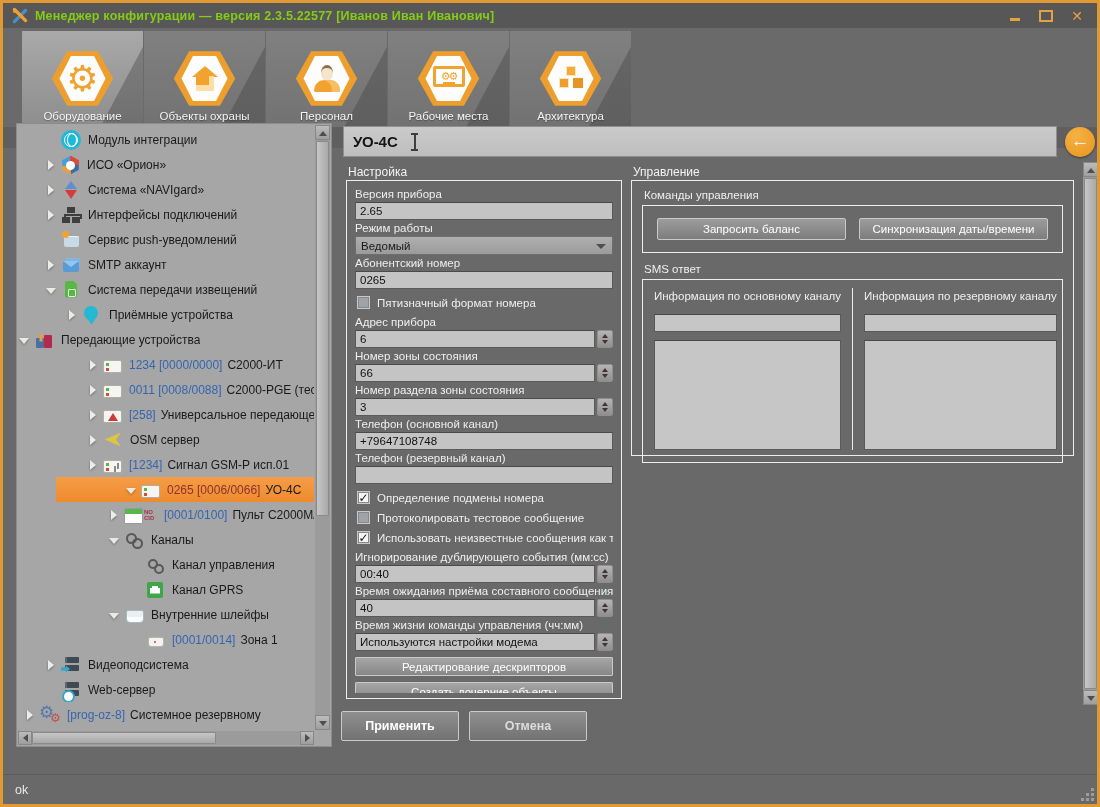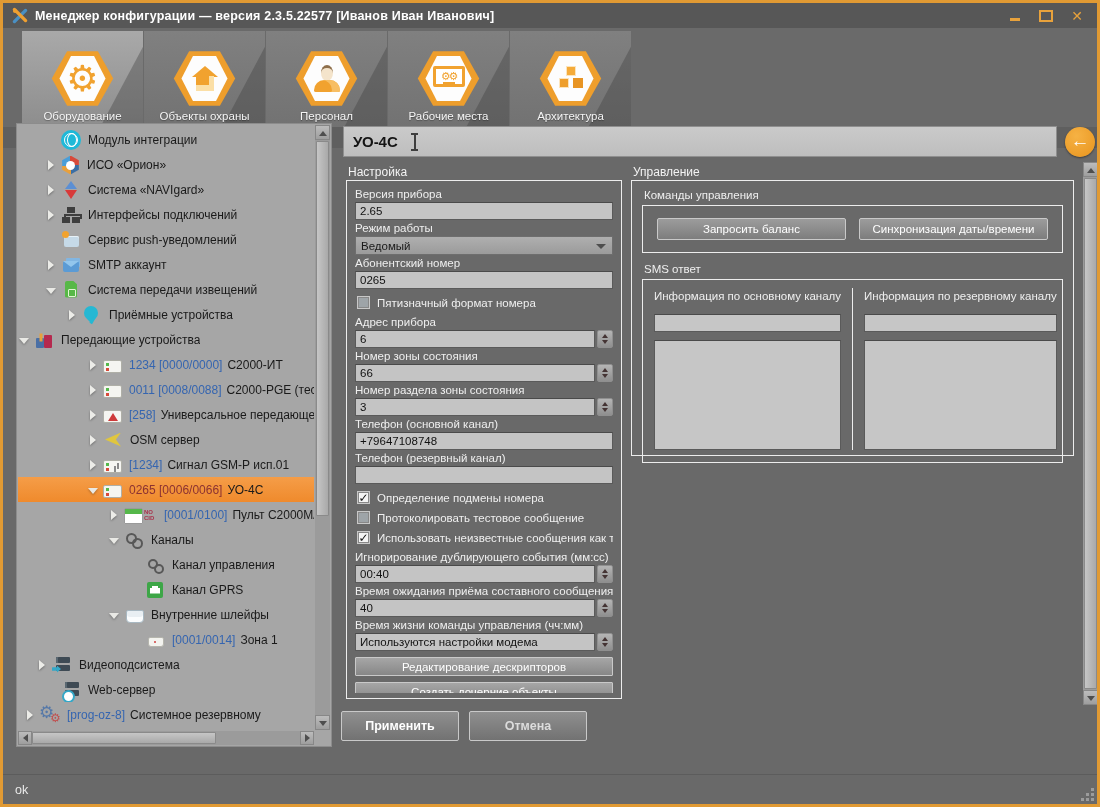--- a/index.html
+++ b/index.html
@@ -4,21 +4,21 @@
 <style>
   * { margin:0; padding:0; box-sizing:border-box; }
   html,body { background:#2b2b2b; font-family:"Liberation Sans","DejaVu Sans",sans-serif; }
   .window { position:relative; width:1100px; height:807px; background:#E19A33; overflow:hidden; }
   .frame  { position:absolute; inset:3px; background:#696969; overflow:hidden; }
 
   
   .titlebar { position:absolute; left:0; top:0; right:0; height:25px; background:#575757;
               display:flex; align-items:center; padding:0 8px; }
   .app-icon { width:17px; height:17px; margin-right:7px; flex:0 0 auto; }
-  .title-text { color:#ffffff; font-size:12.5px; font-weight:bold; letter-spacing:.2px;text-align:right; }
+  .title-text { color:#84cc16; font-size:12.5px; font-weight:bold; letter-spacing:.2px;text-align:right; }
   .win-controls { margin-left:auto; display:flex; align-items:center; gap:18px; padding-right:6px; }
   .wc { color:#E8A23C; cursor:default; display:flex; align-items:center; justify-content:center; height:16px; }
   .wc-min { width:12px; } .wc-min::before { content:""; width:10px; height:3px; background:#E8A23C; margin-top:7px; }
   .wc-max::before { content:""; width:10px; height:8px; border:2px solid #E8A23C; display:block; }
   .wc-close { font-size:14px; font-weight:bold; }
 
   
   .tabstrip { position:absolute; left:0; top:25px; right:0; height:99px; background:#6A6A6A; }
   .tabbar { position:absolute; left:19px; top:3px; height:96px; display:flex; }
   .tab { width:121px; margin-right:1px; position:relative; overflow:hidden;
@@ -59,21 +59,21 @@
         background:#F5AB39; box-shadow:inset 0 0 0 1px #FCE4BC; }
   .ico-cubes .hex-glyph::after { content:""; position:absolute; left:2px; top:12px; width:10px; height:10px;
         background:#EE9E2C; box-shadow:14px 0 0 #E89423, inset 0 0 0 1px #FCE4BC; }
 
   
   .treepanel { position:absolute; left:13px; top:120px; width:316px; height:624px; background:#A6A6A6;
                border:1px solid #8C8C8C; }
   .tree-rows { position:absolute; left:1px; top:3px; right:17px; bottom:16px; overflow:hidden; }
   .trow { display:flex; align-items:center; height:25px; font-size:12px; color:#1A1A1A;
           white-space:nowrap; overflow:hidden; cursor:default; }
-  .trow.selected { background:linear-gradient(#F59D48,#EF8A2C); }
+  .trow.selected { background:linear-gradient(#F59D48,#EF8A2C);margin-left:38px; }
   .tid { color:#3565B0; margin-right:5px; flex:0 0 auto; }
   .tid:empty { margin-right:0; }
   .trow.selected .tid { color:#8B3232; }
   .tlabel { overflow:hidden; text-overflow:clip; }
   .exp { width:13px; height:100%; position:relative; flex:0 0 auto; }
   .exp-closed::before { content:""; position:absolute; left:3px; top:50%; margin-top:-5px;
         border-top:5px solid transparent; border-bottom:5px solid transparent; border-left:6px solid #ECECE8;
         filter:drop-shadow(0 1px 1px rgba(0,0,0,.35)); }
   .exp-open::before { content:""; position:absolute; left:1px; top:50%; margin-top:-2px;
         border-left:5px solid transparent; border-right:5px solid transparent; border-top:6px solid #E9E9E5;
@@ -425,21 +425,21 @@
     <span class="ti ti-shleif"></span>
     <span class="tid"></span>
     <span class="tlabel">Внутренние шлейфы</span>
   </div>
           <div class="trow" style="padding-left: 111px;">
     <span class="exp exp-none"></span>
     <span class="ti ti-zona"></span>
     <span class="tid">[0001/0014]</span>
     <span class="tlabel">Зона 1</span>
   </div>
-          <div class="trow" style="padding-left: 18px;">
+          <div class="trow" style="padding-left: 27px;">
     <span class="exp exp-closed"></span>
     <span class="ti ti-video"></span>
     <span class="tid"></span>
     <span class="tlabel">Видеоподсистема</span>
   </div>
           <div class="trow" style="padding-left: 27px; text-align: center;">
     <span class="exp exp-none"></span>
     <span class="ti ti-web"></span>
     <span class="tid"></span>
     <span class="tlabel">Web-сервер</span>

